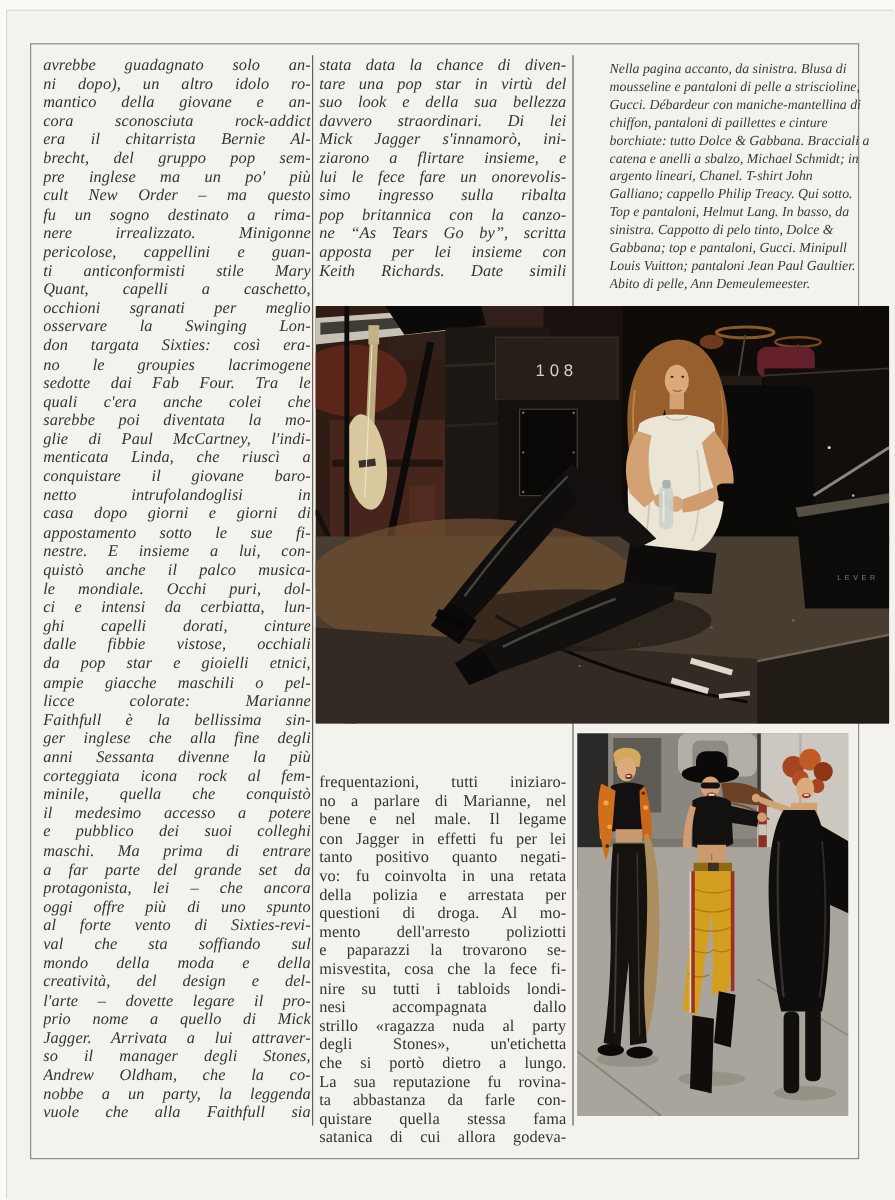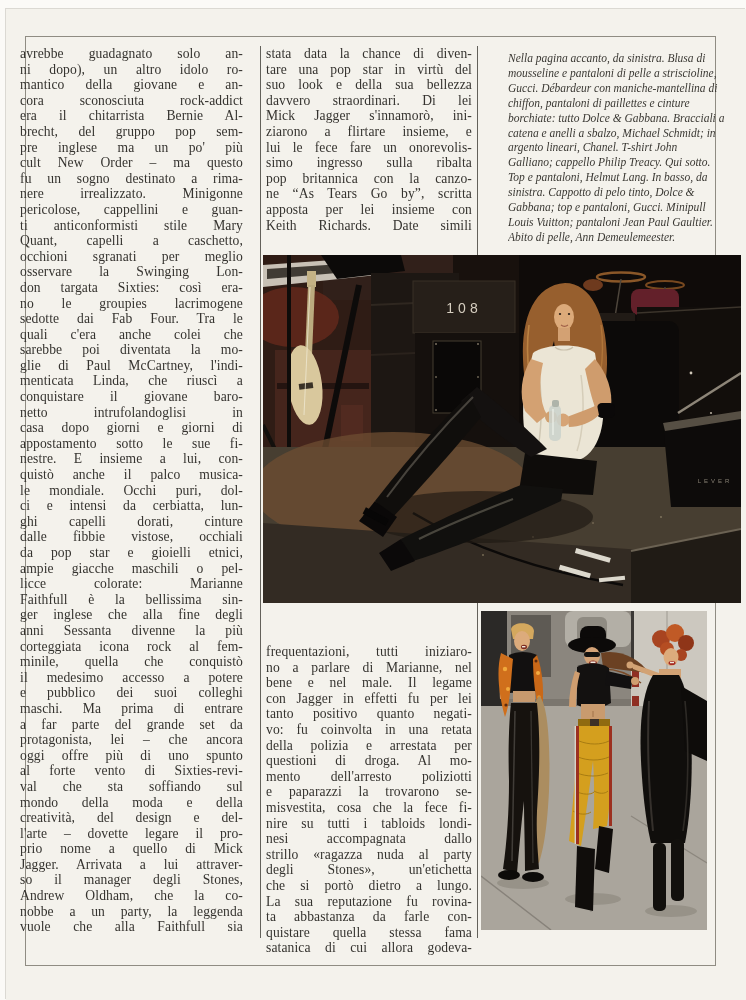--- a/index.html
+++ b/index.html
@@ -14,22 +14,22 @@
     border:1px solid #8f8c83;}
   .vrule{position:absolute;width:1px;background:#63615a;}
   .rule-1{left:260px;top:46px;height:892px;}
   .rule-2{left:477px;top:46px;height:892px;}
   .bodycol{
     position:absolute;color:#34323 0;color:#35332f;
     font-size:13.6px;line-height:15.6px;
     text-align:justify;text-align-last:justify;-moz-text-align-last:justify;
     white-space:pre-line;overflow:hidden;letter-spacing:0.1px;
   }
-  .col-1{left:20px;top:46px;width:223px;height:891px;}
-  .col-2-top{left:266px;top:46px;width:206px;height:190px;}
+  .col-1{left:36px;top:46px;width:223px;height:891px;font-style:italic;}
+  .col-2-top{left:266px;top:46px;width:206px;height:190px;font-style:italic;}
   .col-2-bottom{left:266px;top:644px;width:206px;height:314px;}
   .caption{
     position:absolute;left:508px;top:51px;width:230px;height:196px;
     color:#3a3833;font-style:italic;font-size:11.5px;line-height:14.9px;
     white-space:pre-line;overflow:hidden;
   }
   .photo{position:absolute;z-index:2;display:block;}
   .main-photo{left:263px;top:255px;width:478px;height:348px;}
   .street-photo{left:481px;top:611px;width:226px;height:319px;}
 </style>

